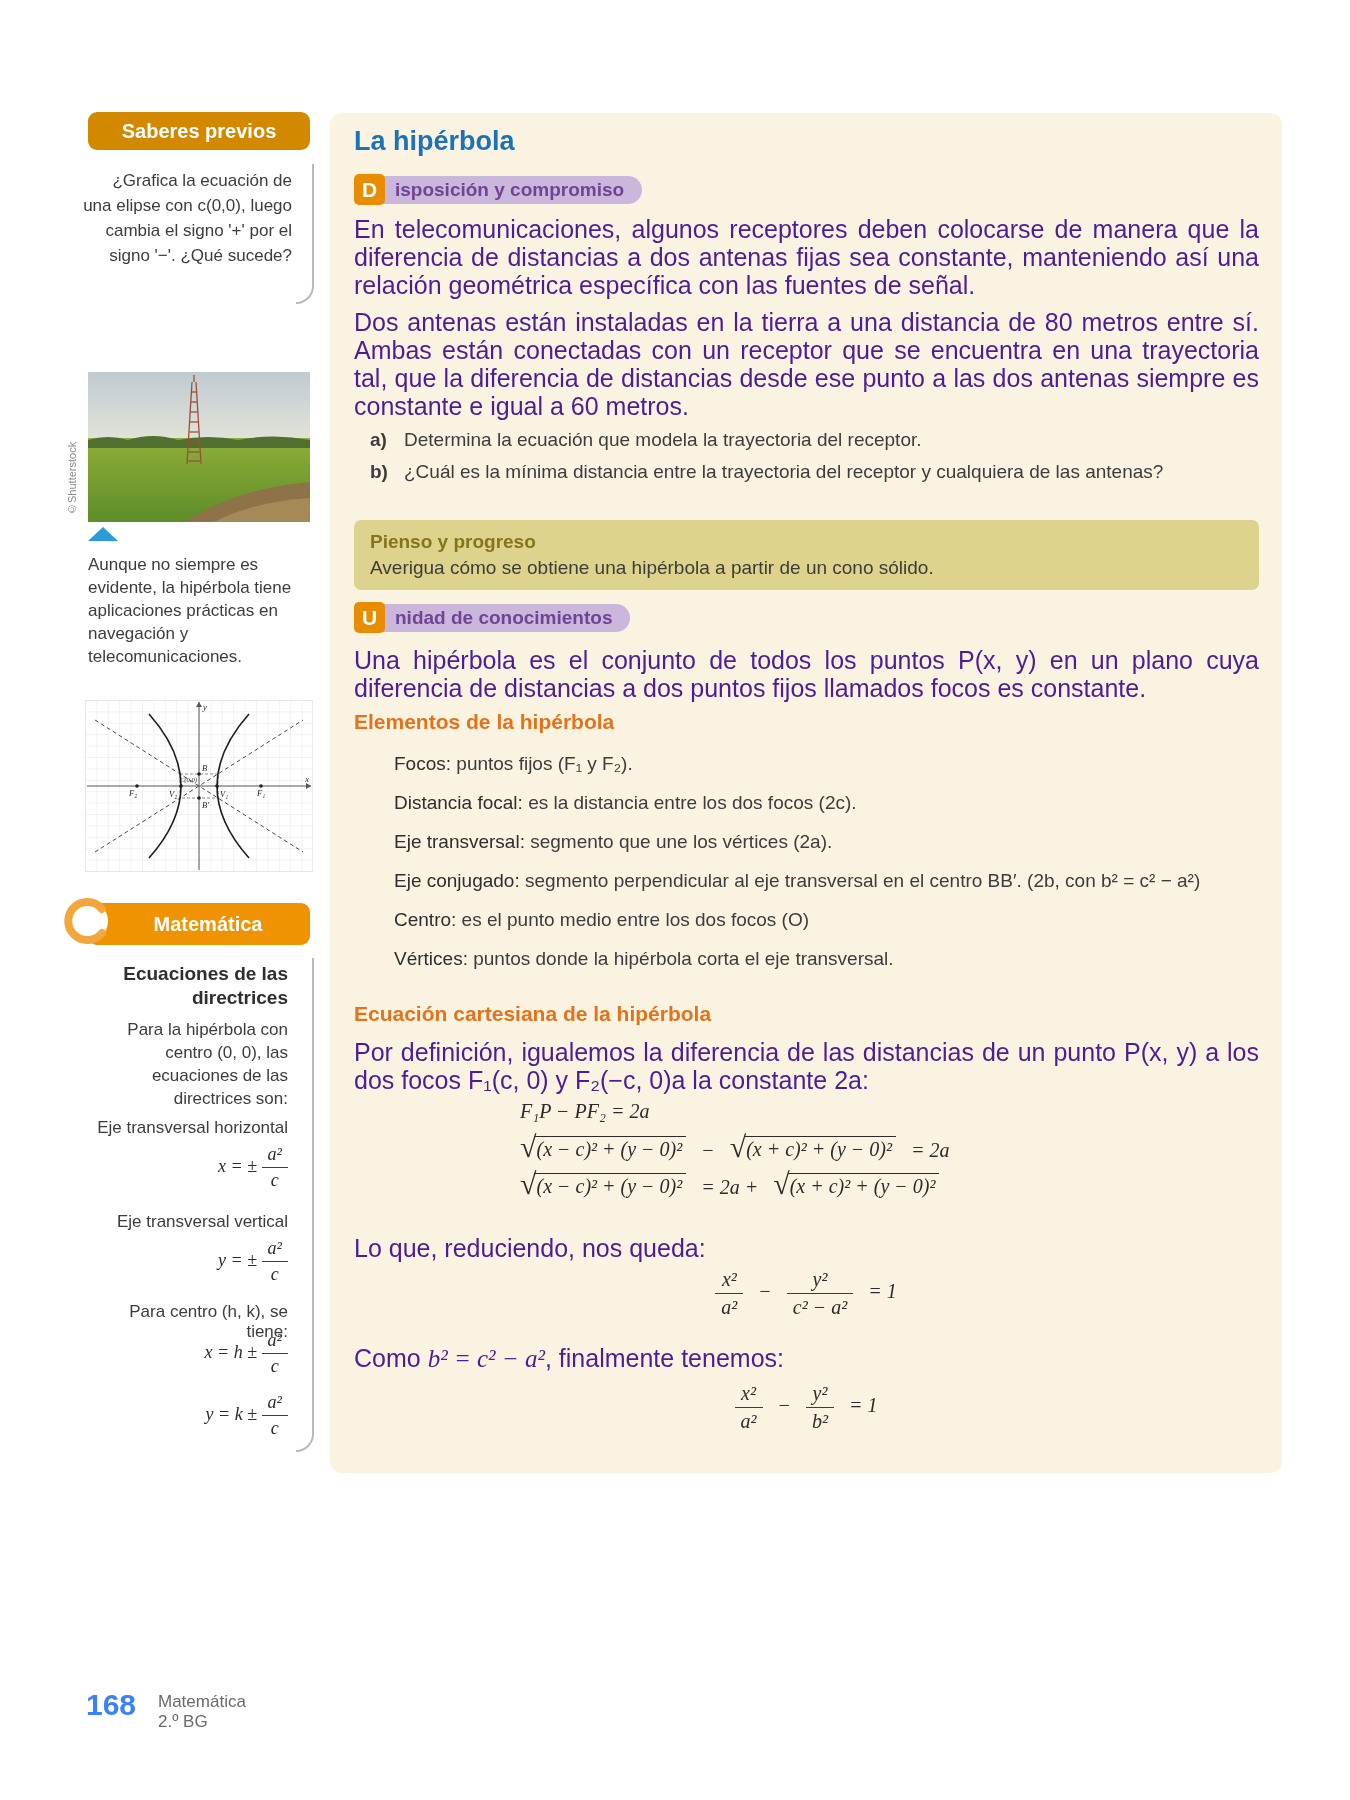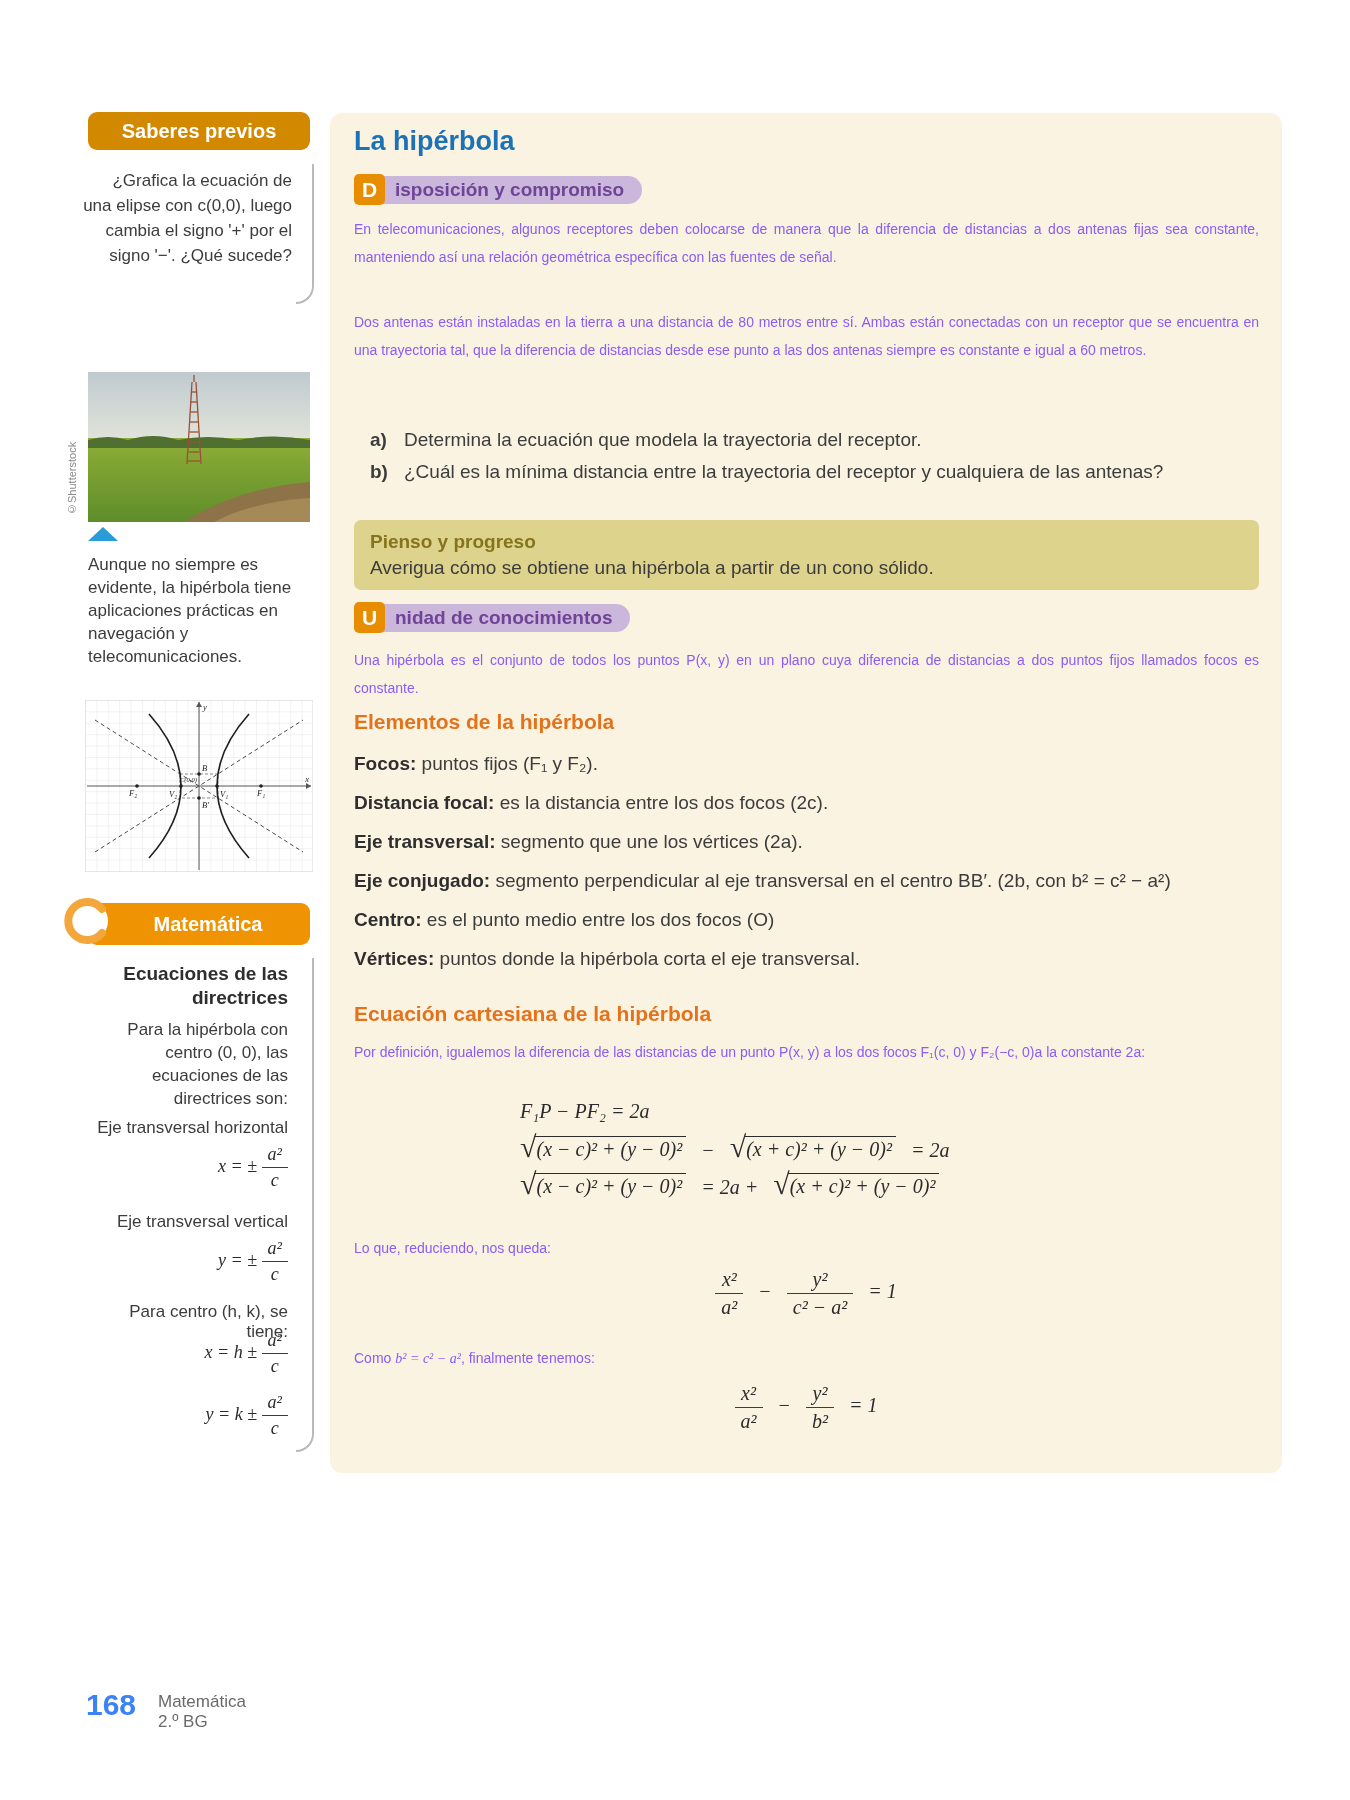--- a/index.html
+++ b/index.html
@@ -24,29 +24,29 @@
   
   .panel{background:#faf3e2;border-radius:12px;}
   .page-title{color:#1b72b7;font-weight:bold;font-size:27px;}
   .lead-badge{display:flex;align-items:center;}
   .lead-sq{width:31px;height:31px;background:#e88c00;border-radius:5px;color:#fff;
     font-weight:bold;font-size:21px;display:flex;align-items:center;justify-content:center;
     position:relative;z-index:2;}
   .lead-lbl{background:#cbb7dc;color:#6f4496;font-weight:bold;font-size:19px;height:28px;
     line-height:28px;border-radius:0 14px 14px 0;padding:0 18px 0 16px;margin-left:-6px;
     position:relative;z-index:1;}
-  .body-text{font-size:14px;line-height:28px;color:#8b5cf6;text-align:justify;}
+  .body-text{font-size:25px;line-height:28px;color:#4c1d95;text-align:justify;}
   .qitem{display:flex;font-size:19px;line-height:27px;}
   .qlabel{font-weight:bold;width:34px;flex:0 0 34px;}
   .pienso-box{background:#ddd38c;border-radius:7px;padding:9px 16px;}
   .pienso-title{color:#86741c;font-weight:bold;font-size:19px;line-height:26px;}
   .pienso-body{font-size:19px;line-height:26px;color:#3c3c3c;}
   .orange-head{color:#e4721b;font-weight:bold;font-size:21px;}
   .el-item{font-size:19px;line-height:28px;margin-bottom:11px;text-align:justify;}
-  .term{font-weight:bold;color:#2e2e2e;}
+  .term{font-weight:normal;color:#2e2e2e;margin-left:40px;}
 
   
   .mathline{font-style:italic;font-family:"Liberation Serif",serif;color:#2b2b2b;font-size:20px;margin-left:8px;}
   .frac{display:inline-block;vertical-align:middle;text-align:center;font-style:italic;
     font-family:"Liberation Serif",serif;}
   .frac .fnum{display:block;padding:0 6px 2px;border-bottom:1.5px solid #3c3c3c;}
   .frac .fden{display:block;padding:2px 6px 0;}
   .sqrt{display:inline-flex;align-items:flex-start;}
   .rad-sign{font-style:normal;font-size:30px;line-height:28px;margin-right:-2px;}
   .radicand{border-top:1.6px solid #2b2b2b;padding:1px 4px 0 2px;margin-top:3px;line-height:23px;}

